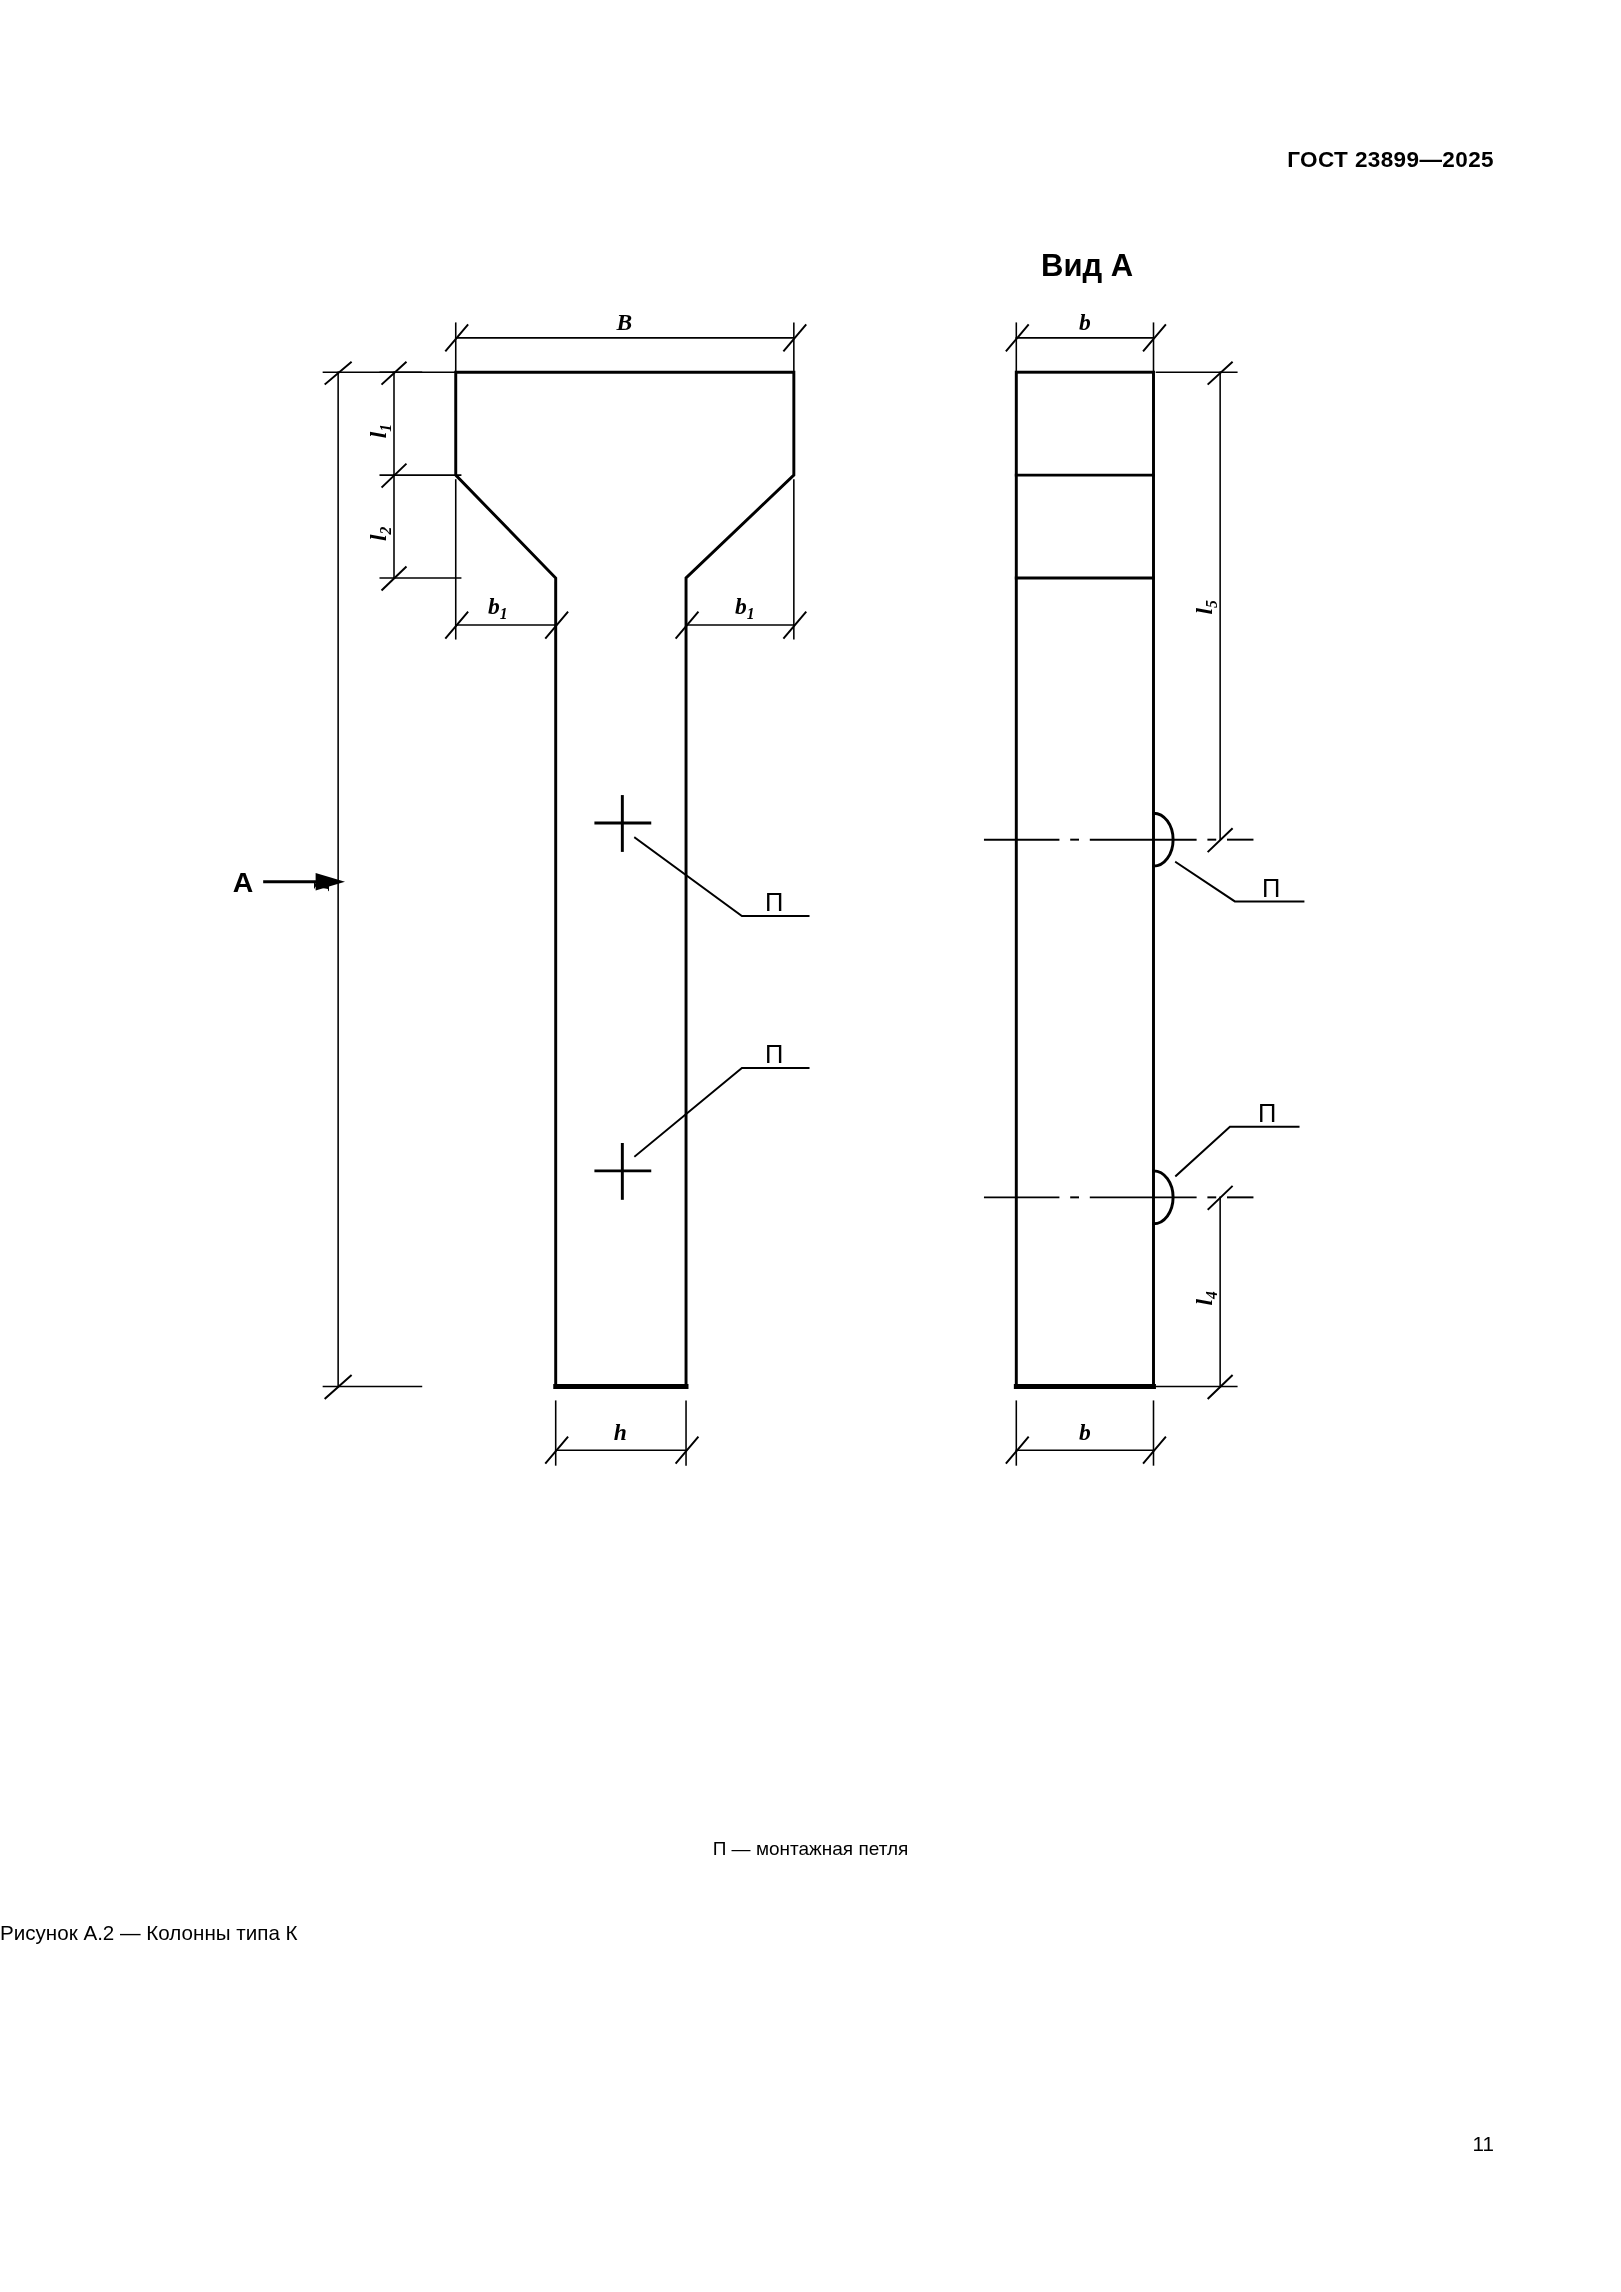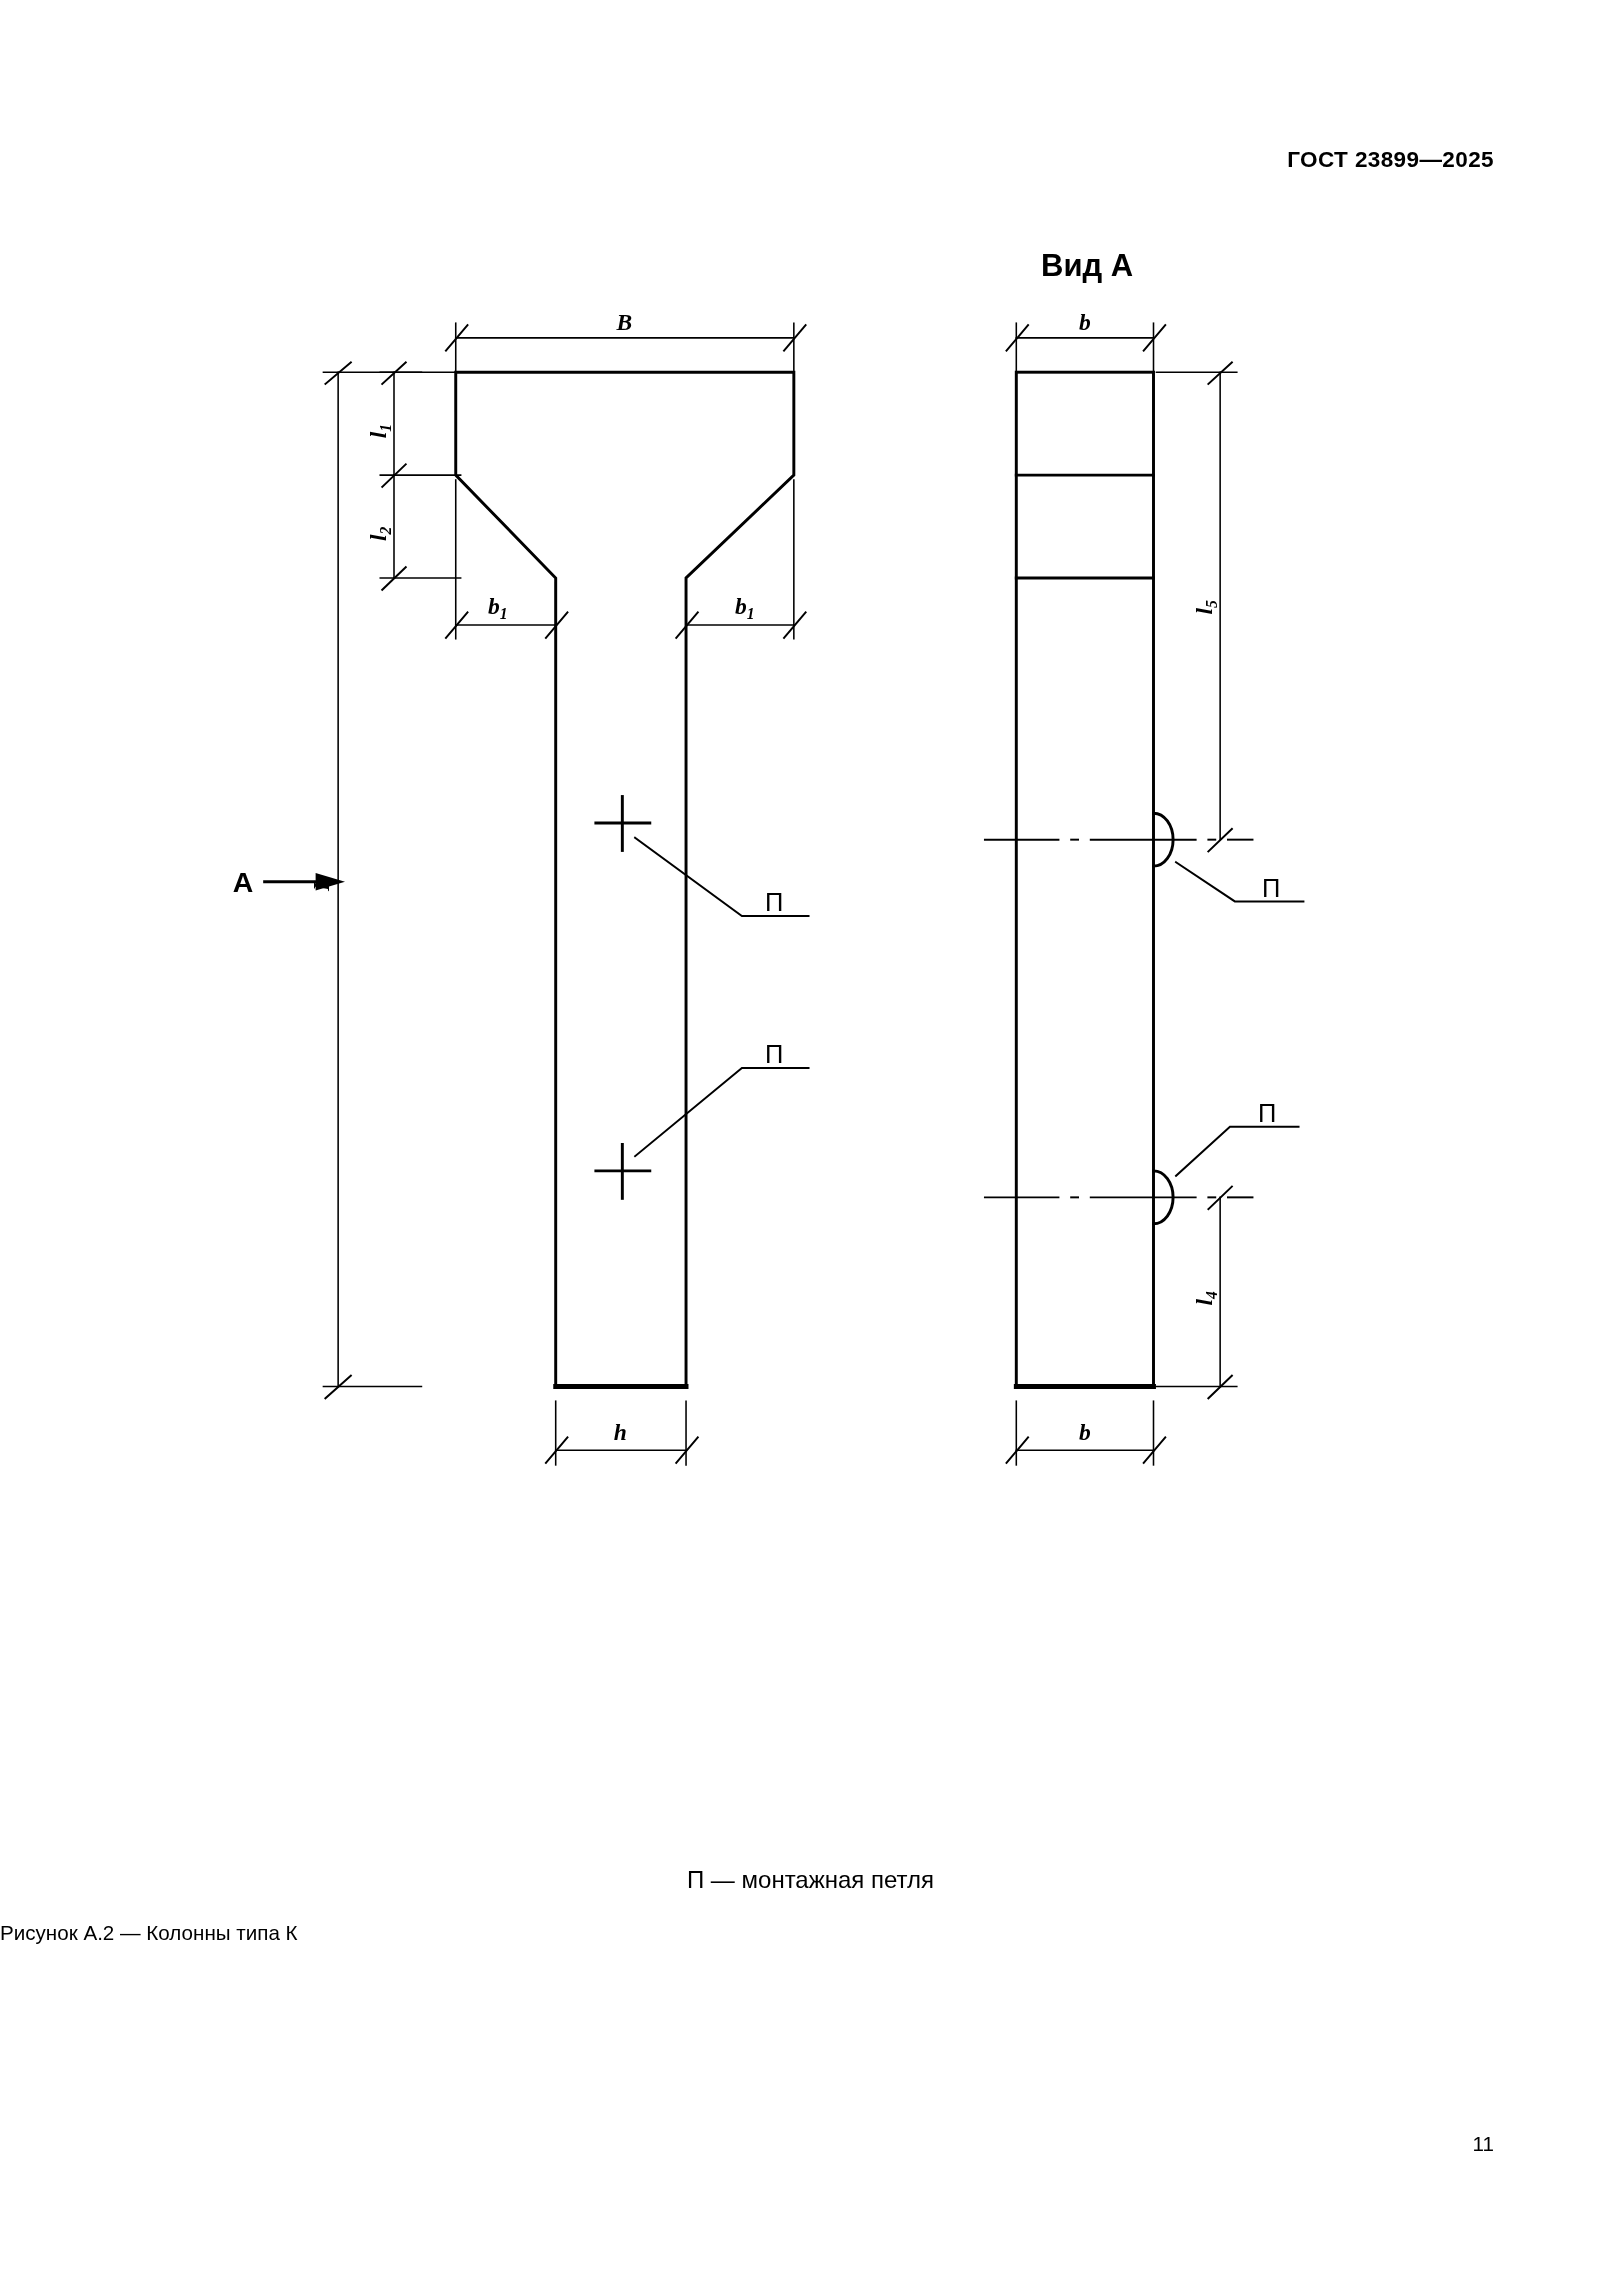--- a/index.html
+++ b/index.html
@@ -47,22 +47,21 @@
     font-size: 31px;
     font-weight: bold;
     text-underline-offset: 3.9px;
     margin-top: 28px;
   }
   .legend {
     position: absolute;
     top: 1652px;
     width: 1621px;
     text-align: center;
-    font-size: 24px;
-    margin-top: 28px;
+    font-size: 19px;
   }
   .caption {
     position: absolute;
     top: 1735px;
     width: 1621px;
     text-align: left;
     font-size: 20.6px;
   }
   svg { display: block; }
   .lbl {

